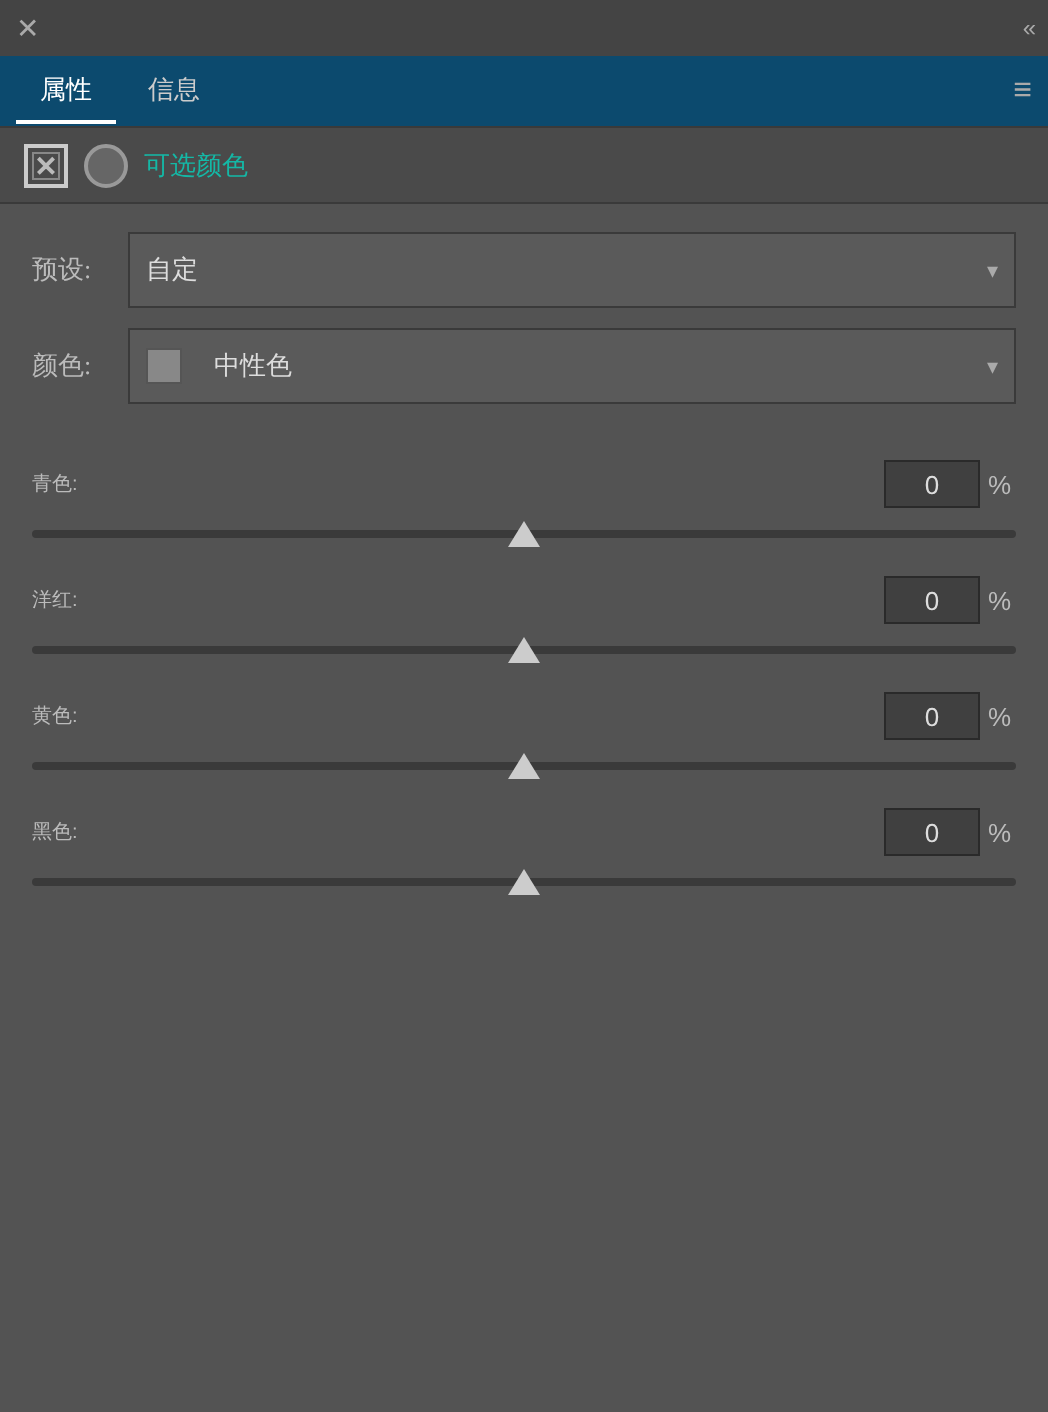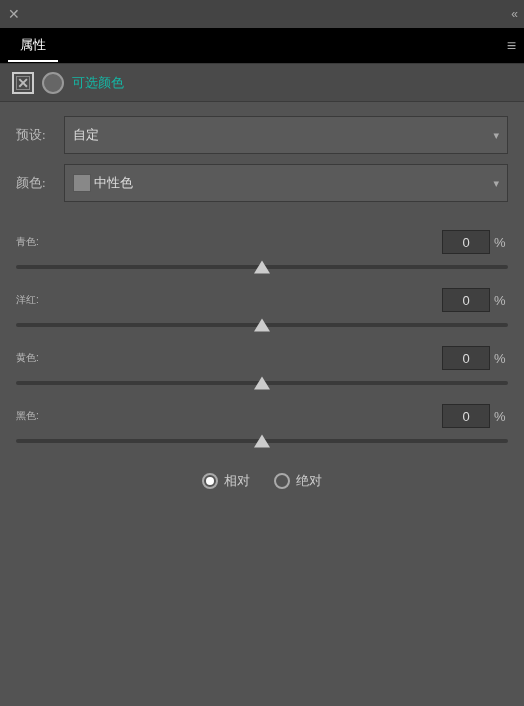--- a/index.html
+++ b/index.html
@@ -39,21 +39,21 @@
       color: #aaa;
       font-size: 12px;
       cursor: pointer;
       letter-spacing: -2px;
     }
 
     
     .tab-bar {
       display: flex;
       align-items: center;
-      background: #000000;
+      background: #0c4a6e;
       border-bottom: 1px solid #3a3a3a;
       height: 36px;
       padding: 0 8px;
       justify-content: space-between;
     }
     .tabs {
       display: flex;
       gap: 4px;
     }
     .tab {
@@ -283,20 +283,23 @@
   <div class="top-bar">
     <span class="close-icon">✕</span>
     <span class="collapse-icon">«</span>
   </div>
 
   <div class="tab-bar">
     <div class="tabs">
       <div class="tab active">
         <span>属性</span>
       </div>
+      <div class="tab">
+        <span>信息</span>
+      </div>
     </div>
     <span class="menu-icon">≡</span>
   </div>
 
   <div class="panel-header">
     <div class="header-icon icon-select-color">
       <span class="icon-x">✕</span>
     </div>
     <div class="icon-circle-filled"></div>
     <span class="panel-header-title">可选颜色</span>
@@ -308,21 +311,21 @@
       <span class="label">预设:</span>
       <div class="dropdown">
         <span class="dropdown-text">自定</span>
         <span class="chevron">▾</span>
       </div>
     </div>
 
     <div class="row">
       <span class="label">颜色:</span>
       <div class="dropdown">
-        <div style="display:flex;align-items:flex-end;gap:3px">
+        <div style="display:flex;align-items:flex-end;gap:16px">
           <div class="color-swatch"></div>
           <span class="dropdown-text">中性色</span>
         </div>
         <span class="chevron">▾</span>
       </div>
     </div>
 
     <div class="sep"></div>
 
     <div class="slider-section">
@@ -378,28 +381,15 @@
           <span class="slider-percent">%</span>
         </div>
       </div>
       <div class="slider-track-container">
         <div class="slider-track">
           <div class="slider-thumb"></div>
         </div>
       </div>
     </div>
 
-    <div class="radio-row">
-      <div class="radio-item">
-        <div class="radio-outer">
-          <div class="radio-inner"></div>
-        </div>
-        <span class="radio-label">相对</span>
-      </div>
-      <div class="radio-item">
-        <div class="radio-outer" style="background:#535353;">
-        </div>
-        <span class="radio-label">绝对</span>
-      </div>
-    </div>
 
   </div>
 </div>
 
 </body></html>

